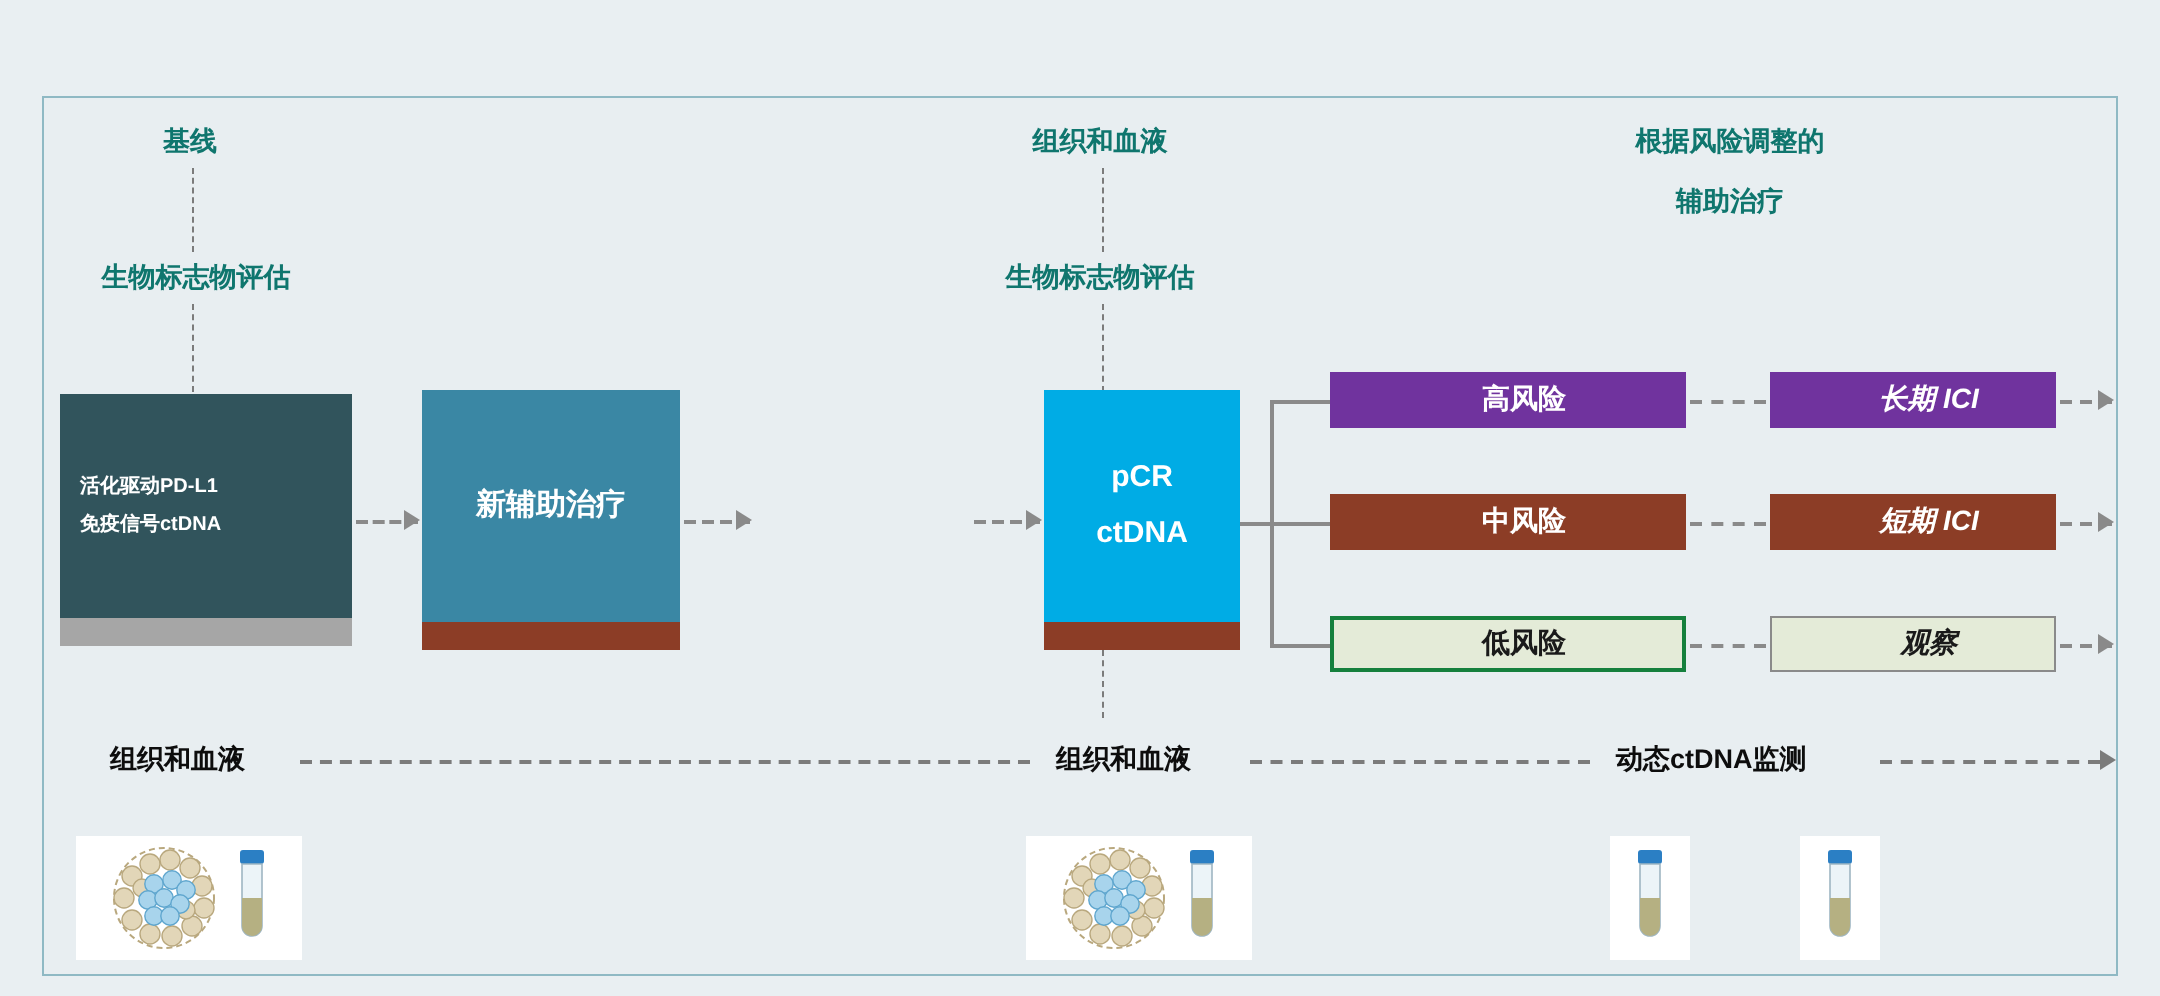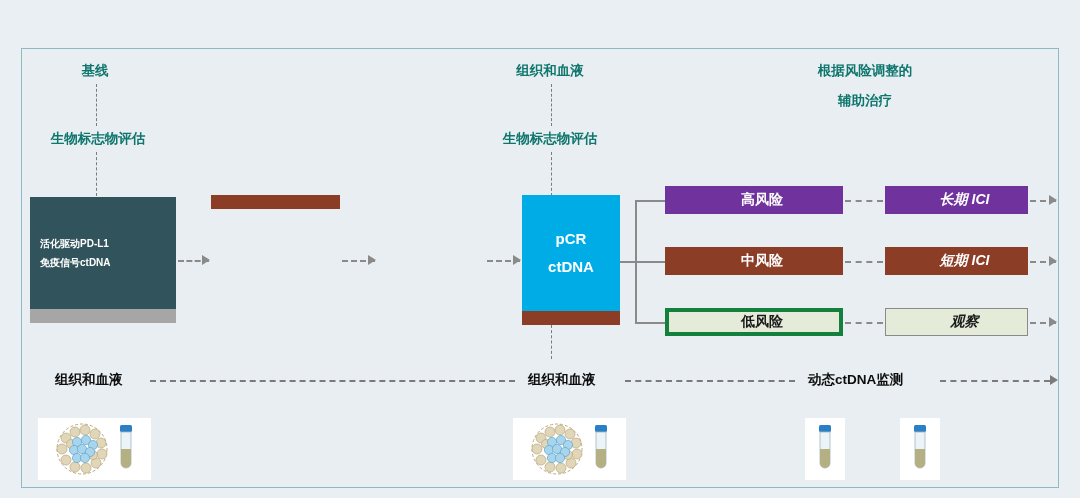--- a/index.html
+++ b/index.html
@@ -120,21 +120,21 @@
     display:flex;align-items:center;justify-content:center;
     font-size:14px;font-weight:bold;color:#ffffff;
     box-sizing:border-box;
     padding-left:16px;
   }
   .risk-box{left:665px;width:178px;}
   .treat-box{left:885px;width:143px;font-style:italic;}
 
   .r-high{top:186px;background:#70339e;}
   .r-mid{top:247px;background:#8c3d26;font-family:Liberation Serif, serif;}
-  .r-low{top:308px;background:#e4ebd8;color:#1a1a1a;border:4px solid #15803d;}
+  .r-low{top:308px;background:#e4ebd8;color:#1a1a1a;border:2px solid #15803d;}
 
   .t-high{top:186px;background:#70339e;}
   .t-mid{top:247px;background:#8c3d26;}
   .t-low{top:308px;background:#e4ebd8;color:#1a1a1a;border:1px solid #8a8a8a;}
 
   
   .link-dash{position:absolute;height:0;border-top:2px dashed #8a8a8a;}
   .ld-1{left:845px;top:200px;width:38px;}
   .ld-2{left:845px;top:261px;width:38px;}
   .ld-3{left:845px;top:322px;width:38px;}
@@ -208,20 +208,23 @@
     </div>
     <div class="foot"></div>
   </div>
 
   <div class="harrow ha-1">
     <div class="ln"></div>
     <div class="hd"></div>
   </div>
 
   <div class="flow-box" id="box-neoadj">
+    <div class="body">
+      <div>新辅助治疗</div>
+    </div>
     <div class="foot"></div>
   </div>
 
   <div class="harrow ha-2">
     <div class="ln"></div>
     <div class="hd"></div>
   </div>
 
 
   <div class="harrow ha-3">

